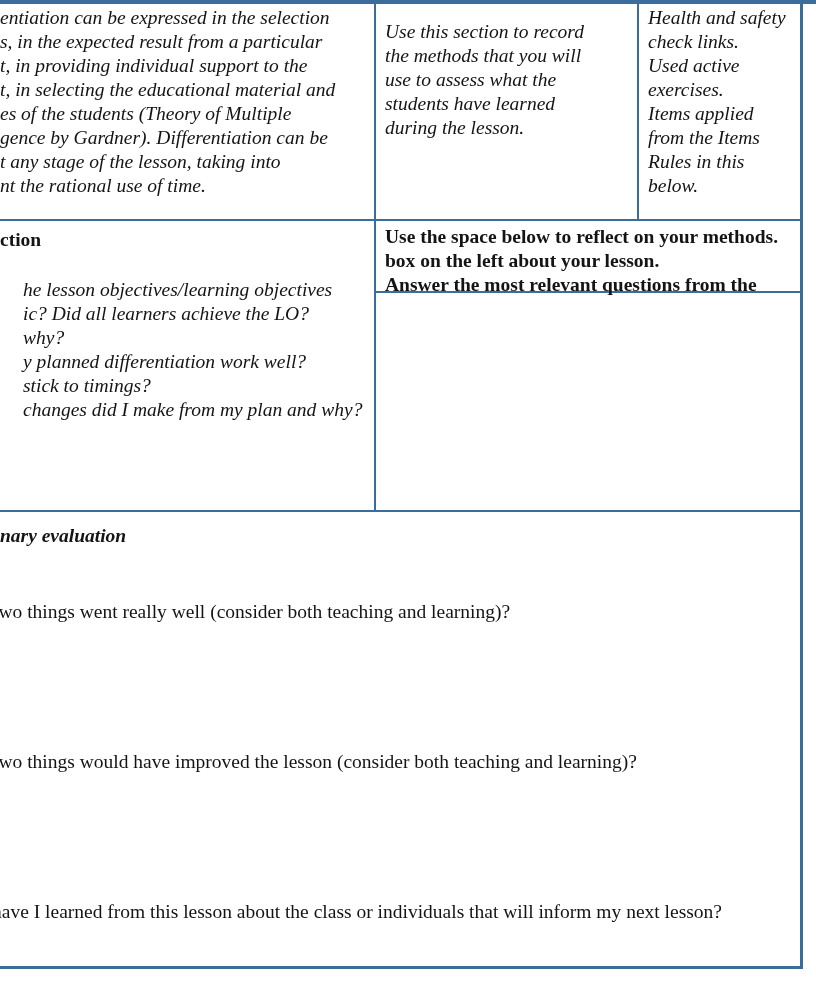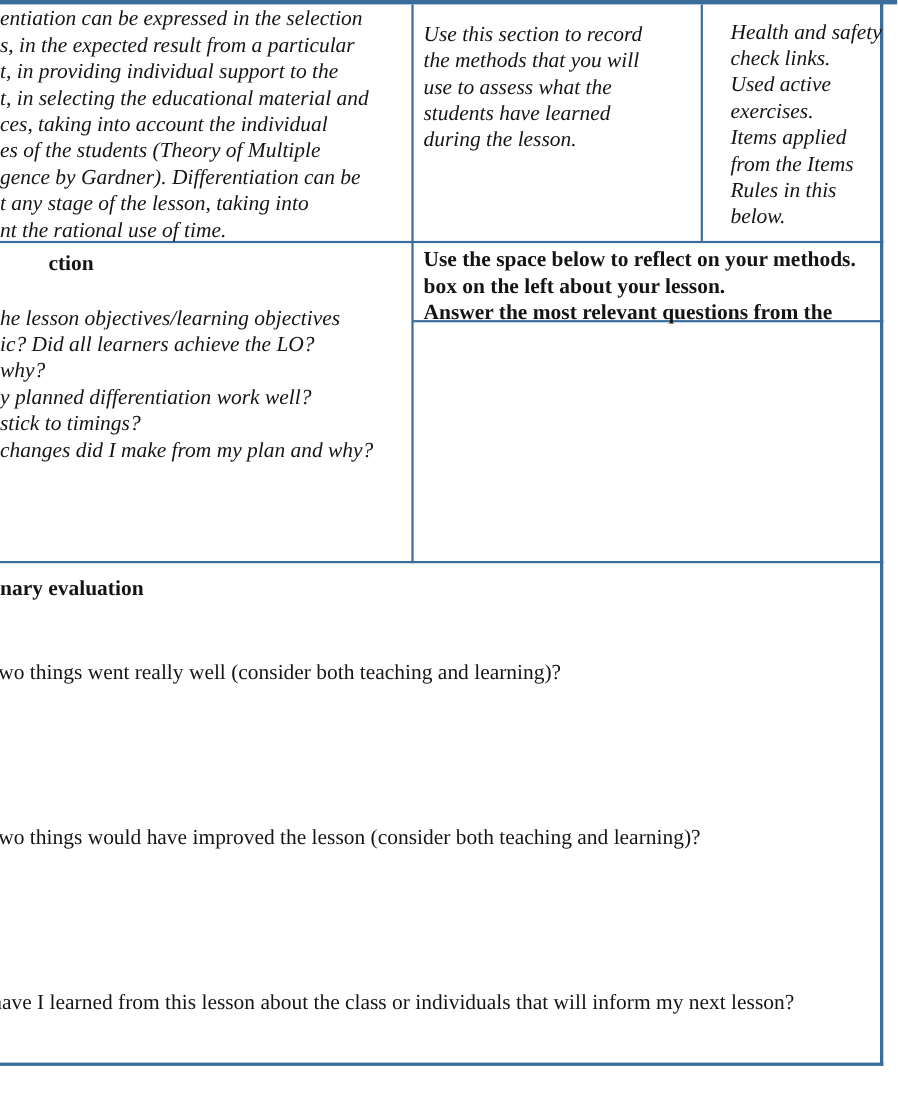--- a/index.html
+++ b/index.html
@@ -36,67 +36,66 @@
   <div class="bline" style="left:0; top:966px; width:803px; height:3px;"></div>
   <div class="bline" style="left:374px; top:4px; width:2px; height:508px;"></div>
   <div class="bline" style="left:637px; top:4px; width:2px; height:215px;"></div>
   <div class="bline" style="left:800px; top:0; width:3px; height:969px;"></div>
 
   <div class="cell" style="left:0; top:6px; width:372px;">
     <div class="tline it">entiation can be expressed in the selection</div>
     <div class="tline it">s, in the expected result from a particular</div>
     <div class="tline it">t, in providing individual support to the</div>
     <div class="tline it">t, in selecting the educational material and</div>
-    <div class="tline it">ces, taking into account the individual</div>
     <div class="tline it">es of the students (Theory of Multiple</div>
     <div class="tline it">gence by Gardner). Differentiation can be</div>
     <div class="tline it">t any stage of the lesson, taking into</div>
     <div class="tline it">nt the rational use of time.</div>
   </div>
 
   <div class="cell" style="left:385px; top:20px; width:245px;">
     <div class="tline it">Use this section to record</div>
     <div class="tline it">the methods that you will</div>
     <div class="tline it">use to assess what the</div>
     <div class="tline it">students have learned</div>
     <div class="tline it">during the lesson.</div>
   </div>
 
-  <div class="cell" style="left:664px; top:6px; width:150px;margin-top:12px;">
+  <div class="cell" style="left:648px; top:6px; width:150px;">
     <div class="tline it">Health and safety</div>
     <div class="tline it">check links.</div>
     <div class="tline it">Used active</div>
     <div class="tline it">exercises.</div>
     <div class="tline it">Items applied</div>
     <div class="tline it">from the Items</div>
     <div class="tline it">Rules in this</div>
     <div class="tline it">below.</div>
   </div>
 
-  <div class="cell" style="left:0; top:228px; width:372px;margin-left:44px;">
+  <div class="cell" style="left:0; top:228px; width:372px;">
     <div class="tline b">ction</div>
   </div>
-  <div class="cell" style="left:0; top:278px; width:372px;">
+  <div class="cell" style="left:0; top:278px; width:372px;padding-left:23px;">
     <div class="tline it">he lesson objectives/learning objectives</div>
     <div class="tline it">ic? Did all learners achieve the LO?</div>
     <div class="tline it">why?</div>
     <div class="tline it">y planned differentiation work well?</div>
     <div class="tline it">stick to timings?</div>
     <div class="tline it">changes did I make from my plan and why?</div>
   </div>
 
   <div class="cell" style="left:385px; top:225px; width:412px;">
     <div class="tline b">Use the space below to reflect on your methods.</div>
     <div class="tline b">box on the left about your lesson.</div>
     <div class="tline b">Answer the most relevant questions from the</div>
   </div>
 
   <div class="answer-area" style="left:377px; top:294px; width:422px; height:215px;"></div>
 
-  <div class="cell" style="left:0; top:524px; width:800px;">
+  <div class="cell" style="left:0; top:524px; width:800px;font-style:italic;">
     <div class="tline b">nary evaluation</div>
   </div>
   <div class="cell" style="left:-7px; top:600px; width:823px;">
     <div class="tline">two things went really well (consider both teaching and learning)?</div>
   </div>
   <div class="answer-area" style="left:0; top:630px; width:798px; height:115px;"></div>
   <div class="cell" style="left:-7px; top:750px; width:823px;">
     <div class="tline">two things would have improved the lesson (consider both teaching and learning)?</div>
   </div>
   <div class="answer-area" style="left:0; top:780px; width:798px; height:115px;"></div>

